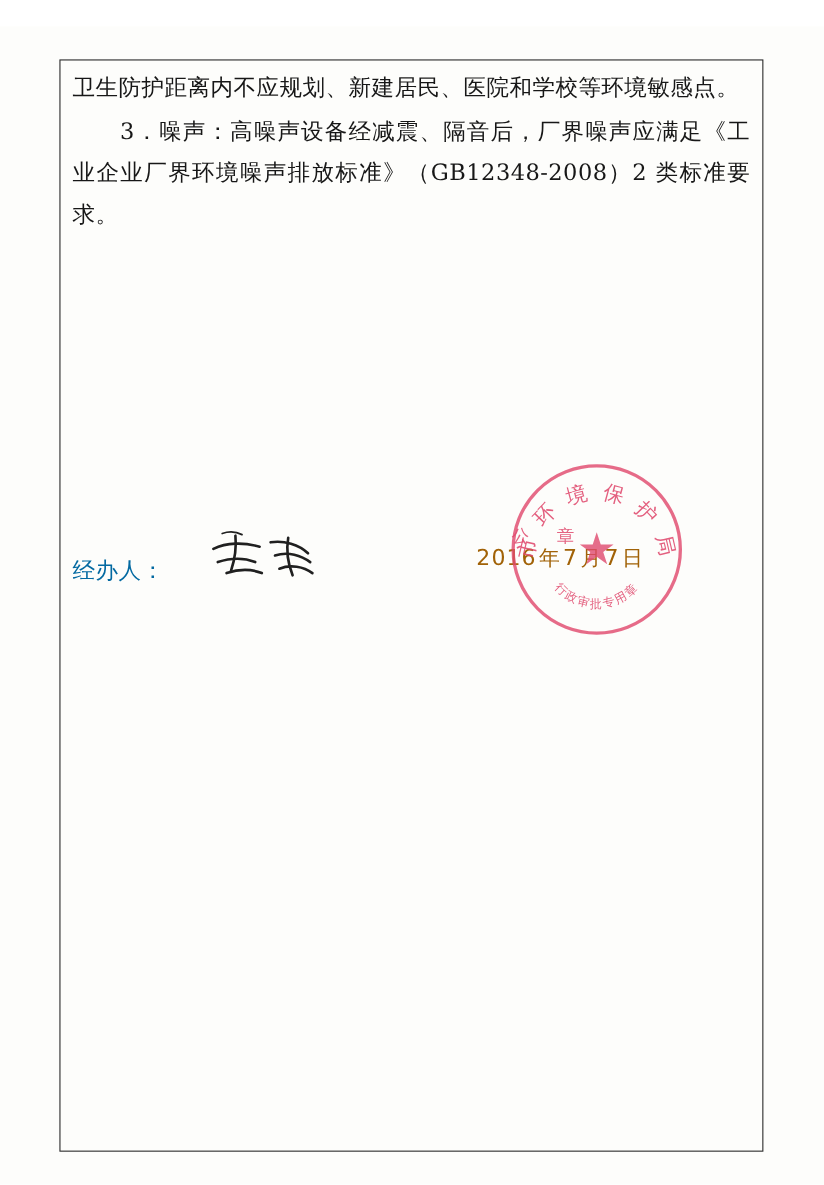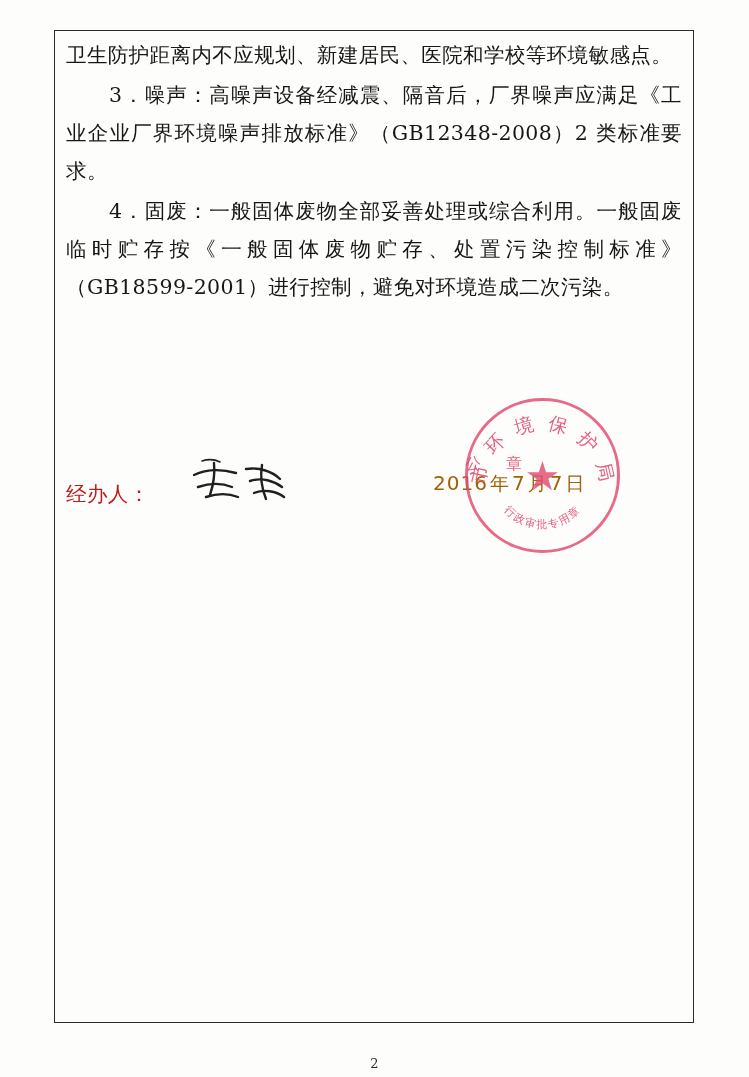--- a/index.html
+++ b/index.html
@@ -12,20 +12,21 @@
     height: 1077px;
     position: relative;
     font-family: "DejaVu Serif", "Liberation Serif", serif;
     color: #1b1b1b;
     overflow: hidden;
   }
   #page {
     position: absolute;
     inset: 0;
     background: #fdfdfb;
+    margin-top: 24px;
   }
   
   #frame {
     position: absolute;
     left: 54px;
     top: 30px;
     width: 640px;
     height: 993px;
     border: 1.5px solid #2a2a2a;
     box-sizing: border-box;
@@ -69,21 +70,21 @@
     top: 455px;
     width: 616px;
     height: 70px;
   }
   #handler-label {
     position: absolute;
     left: 0;
     top: 25px;
     font-size: 20.5px;
     letter-spacing: 0.4px;
-    color: #b91c1c;
+    color: #0369a1;
   }
   #handwritten-sign {
     position: absolute;
     left: 118px;
     top: -2px;
     width: 110px;
     height: 56px;
     color: #1d1d1d;
   }
   #date-line {
@@ -156,21 +157,20 @@
 </head>
 <body>
 
 <div id="page">
 
   <div id="frame"></div>
 
   <div id="content">
     <p class="para first-line">卫生防护距离内不应规划、新建居民、医院和学校等环境敏感点。</p>
     <p class="para indent">3．噪声：高噪声设备经减震、隔音后，厂界噪声应满足《工业企业厂界环境噪声排放标准》（GB12348-2008）2 类标准要求。</p>
-    <p class="para indent">4．固废：一般固体废物全部妥善处理或综合利用。一般固废临时贮存按《一般固体废物贮存、处置污染控制标准》（GB18599-2001）进行控制，避免对环境造成二次污染。</p>
   </div>
 
   <div id="sign-row">
     <span id="handler-label">经办人：</span>
 
     <svg id="handwritten-sign" viewBox="0 0 110 56">
       <g fill="none" stroke="#202020" stroke-width="2.4" stroke-linecap="round" stroke-linejoin="round">
         <path d="M10 22 C 22 16, 38 16, 52 20"></path>
         <path d="M30 10 C 31 20, 30 30, 26 42"></path>
         <path d="M14 34 C 26 30, 38 30, 48 34"></path>

